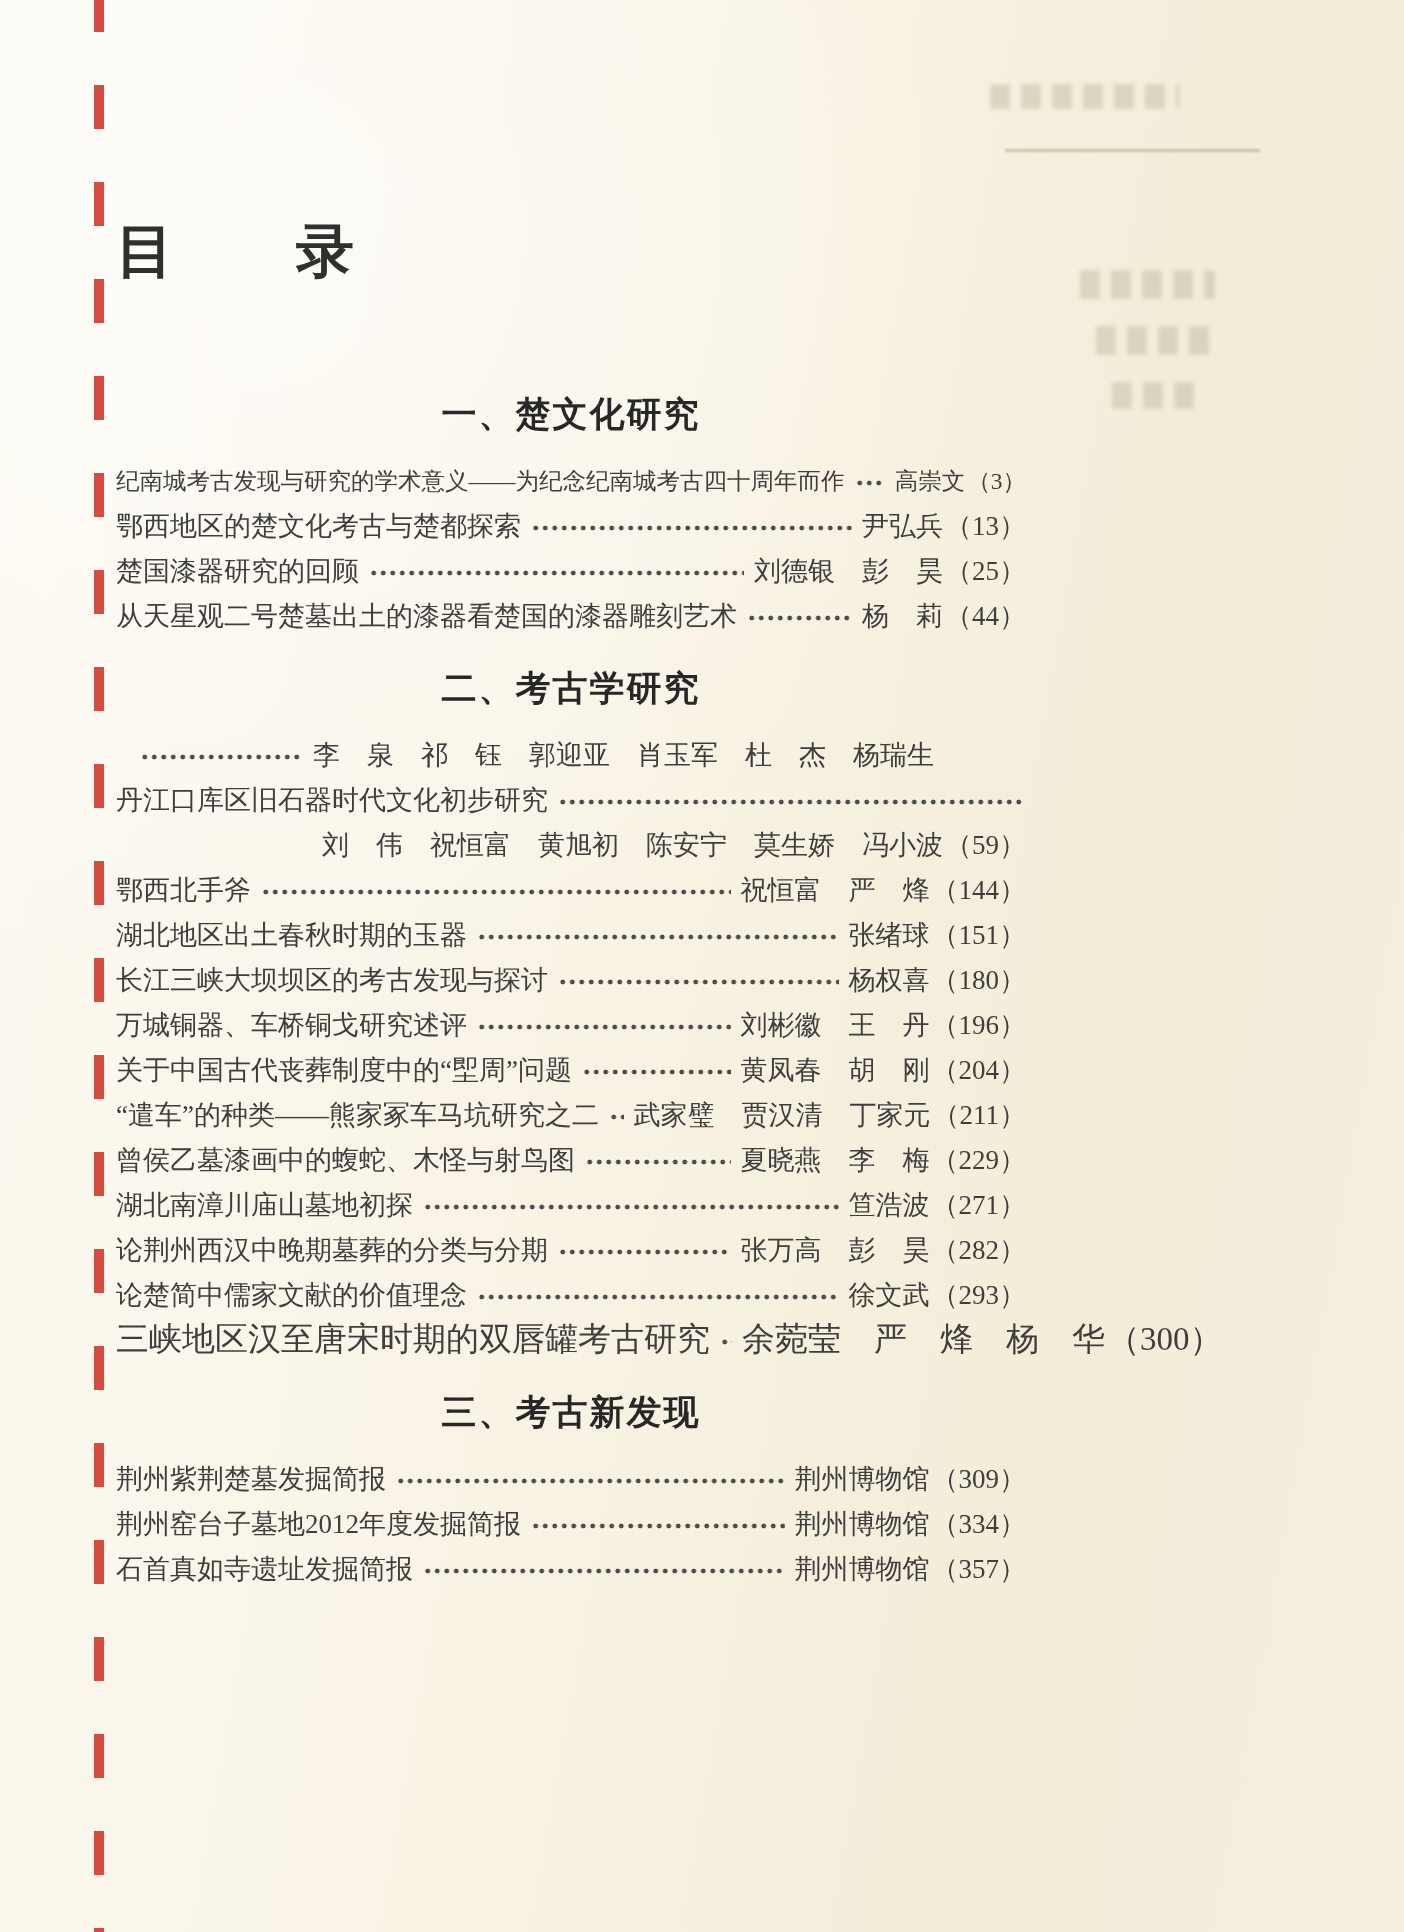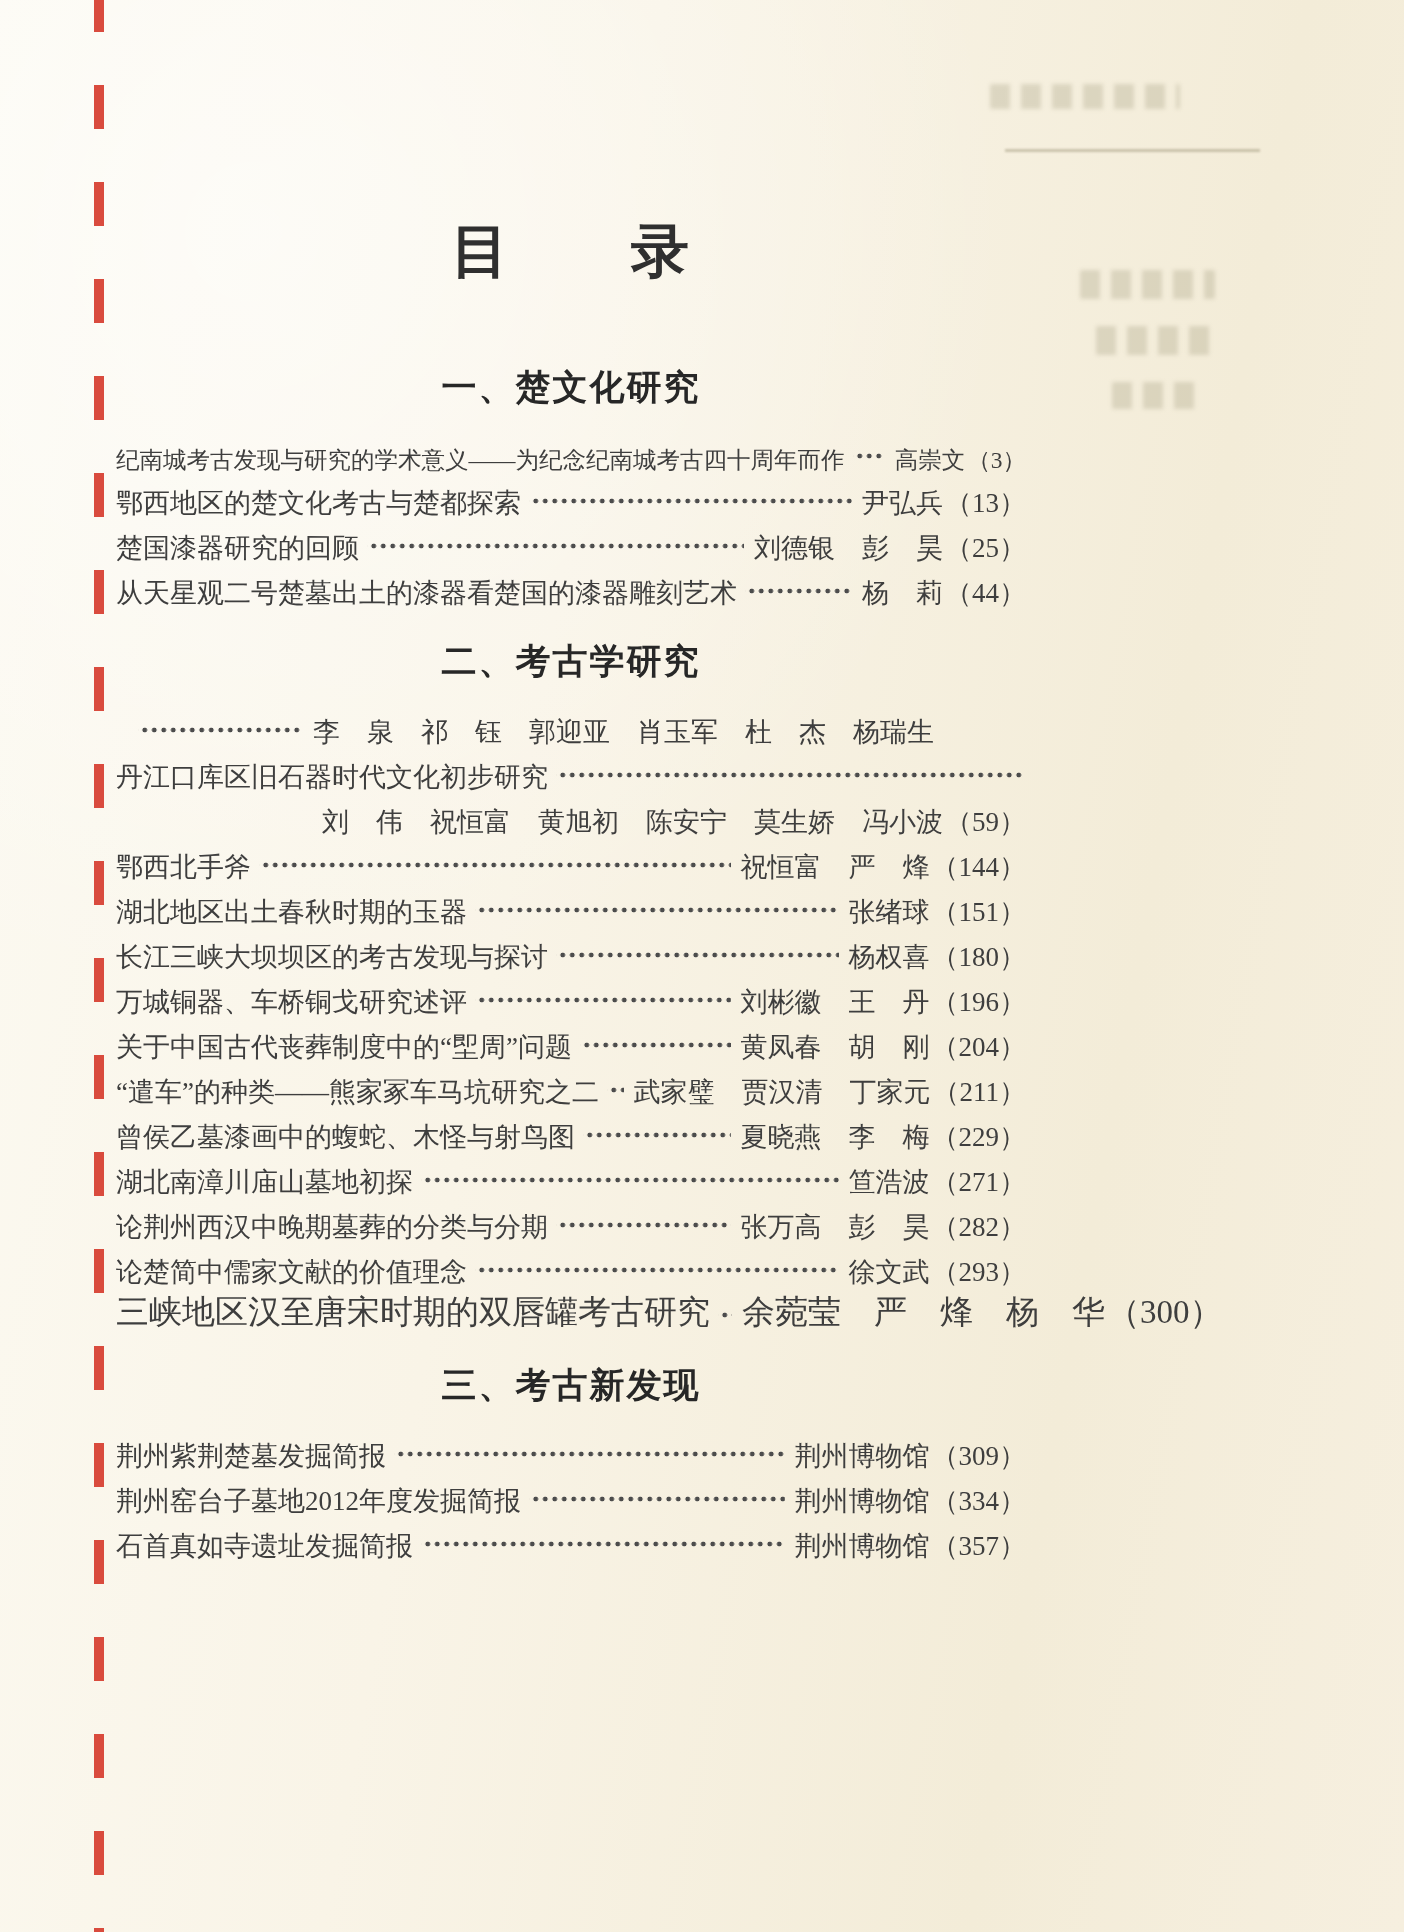--- a/index.html
+++ b/index.html
@@ -26,33 +26,33 @@
     position:absolute; filter:blur(2.2px); opacity:.5;
     background:repeating-linear-gradient(90deg,
       rgba(152,146,114,.55) 0 20px, rgba(152,146,114,0) 20px 31px);
     border-radius:2px;
   }
   .bt-rule { position:absolute; background:rgba(150,143,112,.45); filter:blur(1px); }
 
   .content { position:absolute; left:116px; top:216px; width:910px; color:#3e3e3e; }
 
   .title {
-    margin:0; text-align:center; font-size:58px; line-height:72px;
+    margin:0; text-align:left; font-size:58px; line-height:72px;
     font-weight:bold; color:#2f2f2f; letter-spacing:2px; white-space:pre;
   }
   .section-heading {
     margin:27px 0 0; text-align:center; line-height:45px;
     font-family:"Liberation Sans","DejaVu Sans",sans-serif;
     font-weight:700; font-size:35px; color:#272727; letter-spacing:2px;
   }
-  .title + .section-heading { margin-top:76px; }
+  .title + .section-heading { margin-top:103px; }
   .rows { margin-top:22px; }
 
   .row {
-    height:45px; display:flex; align-items:flex-end;
+    height:45px; display:flex; align-items:center;
     font-size:27px; color:#3e3e3e; white-space:nowrap;
   }
   .row.right { justify-content:flex-end; }
   .row.t1 { font-size:33px; }
   .row.t2 { font-size:23.5px; }
 
   .row-title, .authors, .page { white-space:nowrap; }
   .leader {
     flex:1 1 auto; min-width:14px; align-self:stretch;
     margin:0 10px 0 8px;

